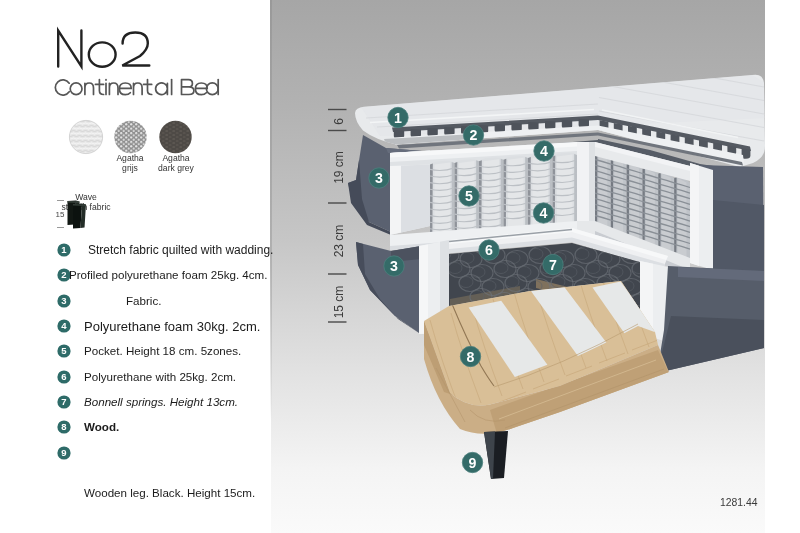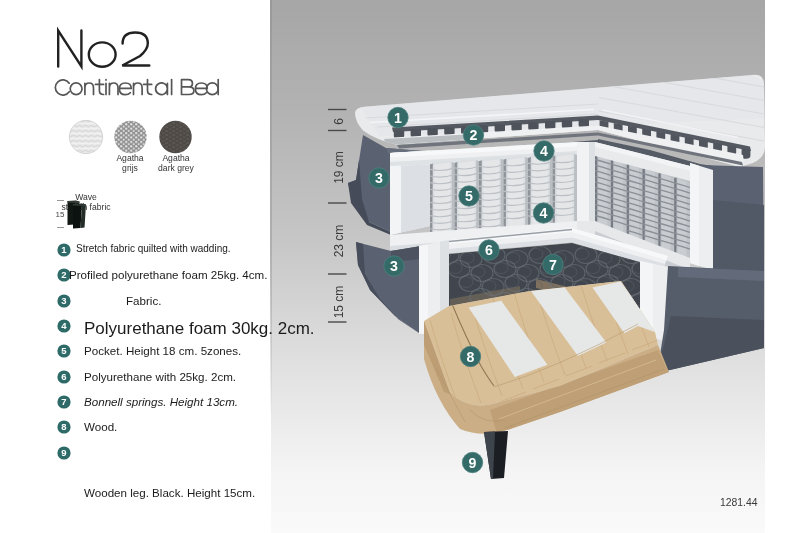--- a/index.html
+++ b/index.html
@@ -99,39 +99,39 @@
   <path d="M38,9.5 L42,10.5 L40.5,33.5 L36.5,34 Z" fill="#242d28"></path>
   <path d="M29,10 L42,10.5 L41.8,12 L28.9,11.6 Z" fill="#333d37"></path>
 </svg>
 
 <div class="abs" style="left:0;top:0;">
 
   <div class="abs" style="left:57px;top:243px;"><svg width="15" height="15">
         <circle cx="7" cy="7" r="6.6" fill="#2e6b68"></circle>
         <text x="7" y="10.4" font-size="9.5" font-weight="bold" fill="#fff" text-anchor="middle" font-family="Liberation Sans,sans-serif">1</text>
       </svg></div>
-  <div class="abs" style="left:76px;top:243px;font-size:10px;color:#1b1b1b;white-space:nowrap;">Stretch fabric quilted with wadding.</div>
+  <div class="abs" style="left:88px;top:243px;font-size:12px;color:#1b1b1b;white-space:nowrap;">Stretch fabric quilted with wadding.</div>
 
   <div class="abs" style="left:57px;top:268px;"><svg width="15" height="15">
         <circle cx="7" cy="7" r="6.6" fill="#2e6b68"></circle>
         <text x="7" y="10.4" font-size="9.5" font-weight="bold" fill="#fff" text-anchor="middle" font-family="Liberation Sans,sans-serif">2</text>
       </svg></div>
   <div class="abs" style="left:69px;top:268px;font-size:11.6px;color:#1b1b1b;white-space:nowrap;">Profiled polyurethane foam 25kg. 4cm.</div>
 
   <div class="abs" style="left:57px;top:294px;"><svg width="15" height="15">
         <circle cx="7" cy="7" r="6.6" fill="#2e6b68"></circle>
         <text x="7" y="10.4" font-size="9.5" font-weight="bold" fill="#fff" text-anchor="middle" font-family="Liberation Sans,sans-serif">3</text>
       </svg></div>
   <div class="abs" style="left:84px;top:294px;font-size:11.6px;color:#1b1b1b;white-space:nowrap;margin-left:42px;">Fabric.</div>
 
   <div class="abs" style="left:57px;top:319px;"><svg width="15" height="15">
         <circle cx="7" cy="7" r="6.6" fill="#2e6b68"></circle>
         <text x="7" y="10.4" font-size="9.5" font-weight="bold" fill="#fff" text-anchor="middle" font-family="Liberation Sans,sans-serif">4</text>
       </svg></div>
-  <div class="abs" style="left:84px;top:319px;font-size:17px;color:#1b1b1b;white-space:nowrap;">Polyurethane foam 30kg. 2cm.</div>
+  <div class="abs" style="left:84px;top:319px;font-size:13px;color:#1b1b1b;white-space:nowrap;">Polyurethane foam 30kg. 2cm.</div>
 
   <div class="abs" style="left:57px;top:344px;"><svg width="15" height="15">
         <circle cx="7" cy="7" r="6.6" fill="#2e6b68"></circle>
         <text x="7" y="10.4" font-size="9.5" font-weight="bold" fill="#fff" text-anchor="middle" font-family="Liberation Sans,sans-serif">5</text>
       </svg></div>
   <div class="abs" style="left:84px;top:344px;font-size:11.6px;color:#1b1b1b;white-space:nowrap;">Pocket. Height 18 cm. 5zones.</div>
 
   <div class="abs" style="left:57px;top:370px;"><svg width="15" height="15">
         <circle cx="7" cy="7" r="6.6" fill="#2e6b68"></circle>
         <text x="7" y="10.4" font-size="9.5" font-weight="bold" fill="#fff" text-anchor="middle" font-family="Liberation Sans,sans-serif">6</text>
@@ -141,21 +141,21 @@
   <div class="abs" style="left:57px;top:395px;"><svg width="15" height="15">
         <circle cx="7" cy="7" r="6.6" fill="#2e6b68"></circle>
         <text x="7" y="10.4" font-size="9.5" font-weight="bold" fill="#fff" text-anchor="middle" font-family="Liberation Sans,sans-serif">7</text>
       </svg></div>
   <div class="abs" style="left:84px;top:395px;font-size:11.6px;color:#1b1b1b;white-space:nowrap;font-style:italic;">Bonnell springs. Height 13cm.</div>
 
   <div class="abs" style="left:57px;top:420px;"><svg width="15" height="15">
         <circle cx="7" cy="7" r="6.6" fill="#2e6b68"></circle>
         <text x="7" y="10.4" font-size="9.5" font-weight="bold" fill="#fff" text-anchor="middle" font-family="Liberation Sans,sans-serif">8</text>
       </svg></div>
-  <div class="abs" style="left:84px;top:420px;font-size:11.6px;color:#1b1b1b;white-space:nowrap;">Wood.</div>
+  <div class="abs" style="left:84px;top:420px;font-size:11.6px;color:#1b1b1b;white-space:nowrap;font-weight:bold;">Wood.</div>
 
   <div class="abs" style="left:57px;top:446px;"><svg width="15" height="15">
         <circle cx="7" cy="7" r="6.6" fill="#2e6b68"></circle>
         <text x="7" y="10.4" font-size="9.5" font-weight="bold" fill="#fff" text-anchor="middle" font-family="Liberation Sans,sans-serif">9</text>
       </svg></div>
   <div class="abs" style="left:84px;top:446px;font-size:11.6px;color:#1b1b1b;white-space:nowrap;margin-top:40px;">Wooden leg. Black. Height 15cm.</div>
 </div>
 
 <svg class="abs" style="left:271px;top:0;" width="494" height="533" viewBox="271 0 494 533" id="bed">
 <defs>

